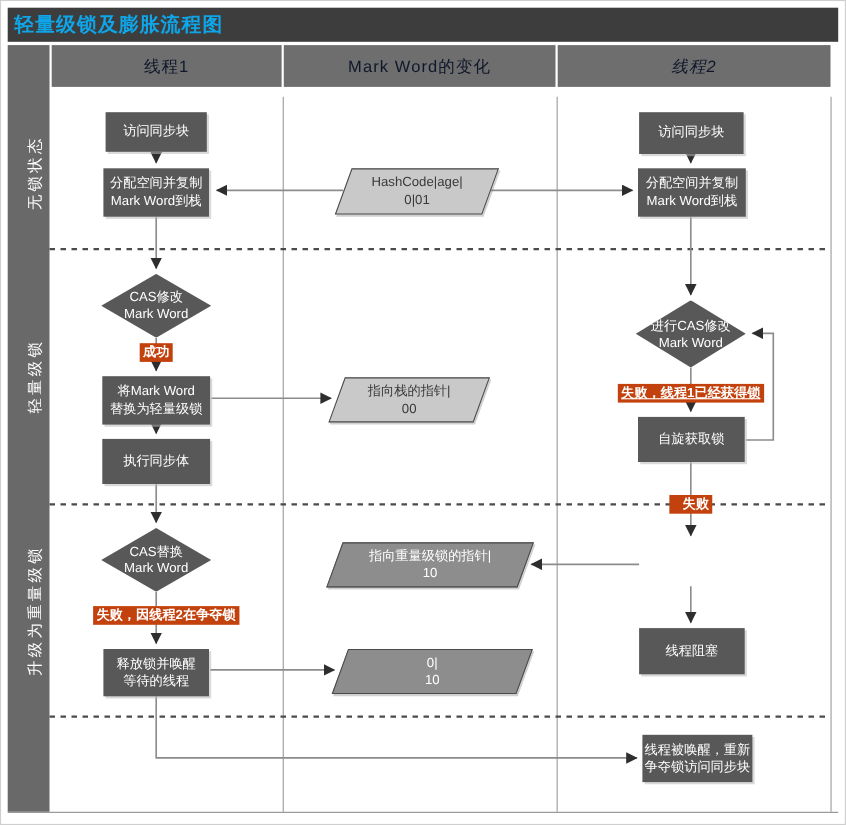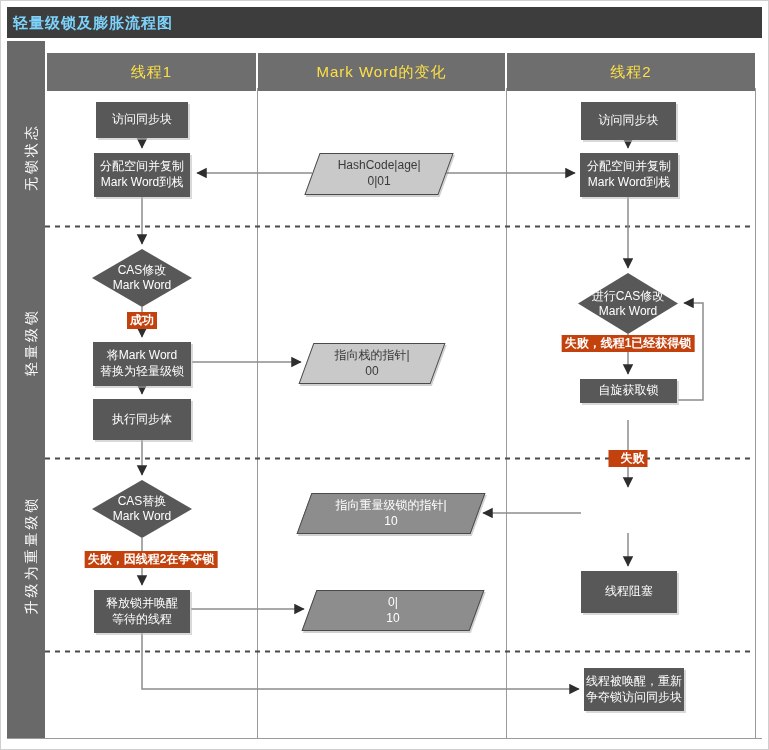--- a/index.html
+++ b/index.html
@@ -3,25 +3,25 @@
 <meta charset="utf-8">
 <style>
   html,body{margin:0;padding:0;background:#fff;}
   #canvas{
     position:relative;width:767px;height:748px;
     border:1px solid #cfcfcf;background:#fff;overflow:hidden;
     font-family:"Liberation Sans","DejaVu Sans",sans-serif;
   }
   .titlebar{
     position:absolute;left:6px;top:6px;width:755px;height:31px;
-    background:#3d3d3d;color:#7dd3fc;font-size:15px;font-weight:bold;
+    background:#3d3d3d;color:#0ea5e9;font-size:18px;font-weight:bold;
     line-height:31px;padding-left:6px;box-sizing:border-box;letter-spacing:1px;
   }
   .hdr{
-    position:absolute;top:52px;height:38px;background:#6e6e6e;color:#fde047;
+    position:absolute;top:40px;height:38px;background:#6e6e6e;color:#0f172a;
     display:flex;align-items:center;justify-content:center;font-size:15px;letter-spacing:1px;
   }
   .sidebar{
     position:absolute;left:6px;top:40px;width:38px;height:697px;background:#696969;
   }
   .lane-label{
     position:absolute;left:25px;color:#fff;font-size:14px;white-space:nowrap;
     transform:translate(-50%,-50%) rotate(-90deg);letter-spacing:3px;
   }
   svg.layer{position:absolute;left:0;top:0;z-index:1;}
@@ -54,21 +54,21 @@
 </style>
 </head>
 <body>
 
 <div id="canvas">
 
   <div class="titlebar">轻量级锁及膨胀流程图</div>
 
   <div class="hdr" style="left:46px;width:209px;">线程1</div>
   <div class="hdr" style="left:257px;width:247px;">Mark Word的变化</div>
-  <div class="hdr" style="left:506px;width:248px;">线程2</div>
+  <div class="hdr" style="left:506px;width:248px;font-style:italic;">线程2</div>
 
   <div class="sidebar">
     <div class="lane-label" style="top:116px;">无锁状态</div>
     <div class="lane-label" style="top:301px;">轻量级锁</div>
     <div class="lane-label" style="top:514px;">升级为重量级锁</div>
   </div>
 
   <svg class="layer" width="767" height="748" viewBox="0 0 767 748">
     <defs>
       <marker id="arr" markerWidth="8" markerHeight="8" refX="6.5" refY="3.5" orient="auto">
@@ -141,20 +141,20 @@
   <div class="para dark" style="left:308px;top:589px;width:166px;height:39px;">
     <span>0|
 10</span>
   </div>
 
   <div class="node" style="left:580px;top:101px;width:95px;height:38px;">访问同步块</div>
   <div class="node" style="left:579px;top:152px;width:98px;height:44px;">分配空间并复制
 Mark Word到栈</div>
   <div class="diamond" style="left:577px;top:272px;width:100px;height:61px;">进行CAS修改
 Mark Word</div>
-  <div class="blabel center-x" style="left:627px;top:334px;">失败，线程1已经获得锁</div>
-  <div class="node" style="left:579px;top:378px;width:97px;height:24px;">自旋获取锁</div>
+  <div class="blabel center-x" style="left:627px;top:348px;text-decoration:underline;">失败，线程1已经获得锁</div>
+  <div class="node" style="left:579px;top:378px;width:97px;height:41px;">自旋获取锁</div>
   <div class="blabel center-x" style="left:627px;top:449px;padding-left:12px;">失败</div>
   <div class="node" style="left:580px;top:570px;width:96px;height:42px;">线程阻塞</div>
   <div class="node" style="left:583px;top:667px;width:100px;height:43px;">线程被唤醒，重新
 争夺锁访问同步块</div>
 
 </div>
 
 </body></html>

